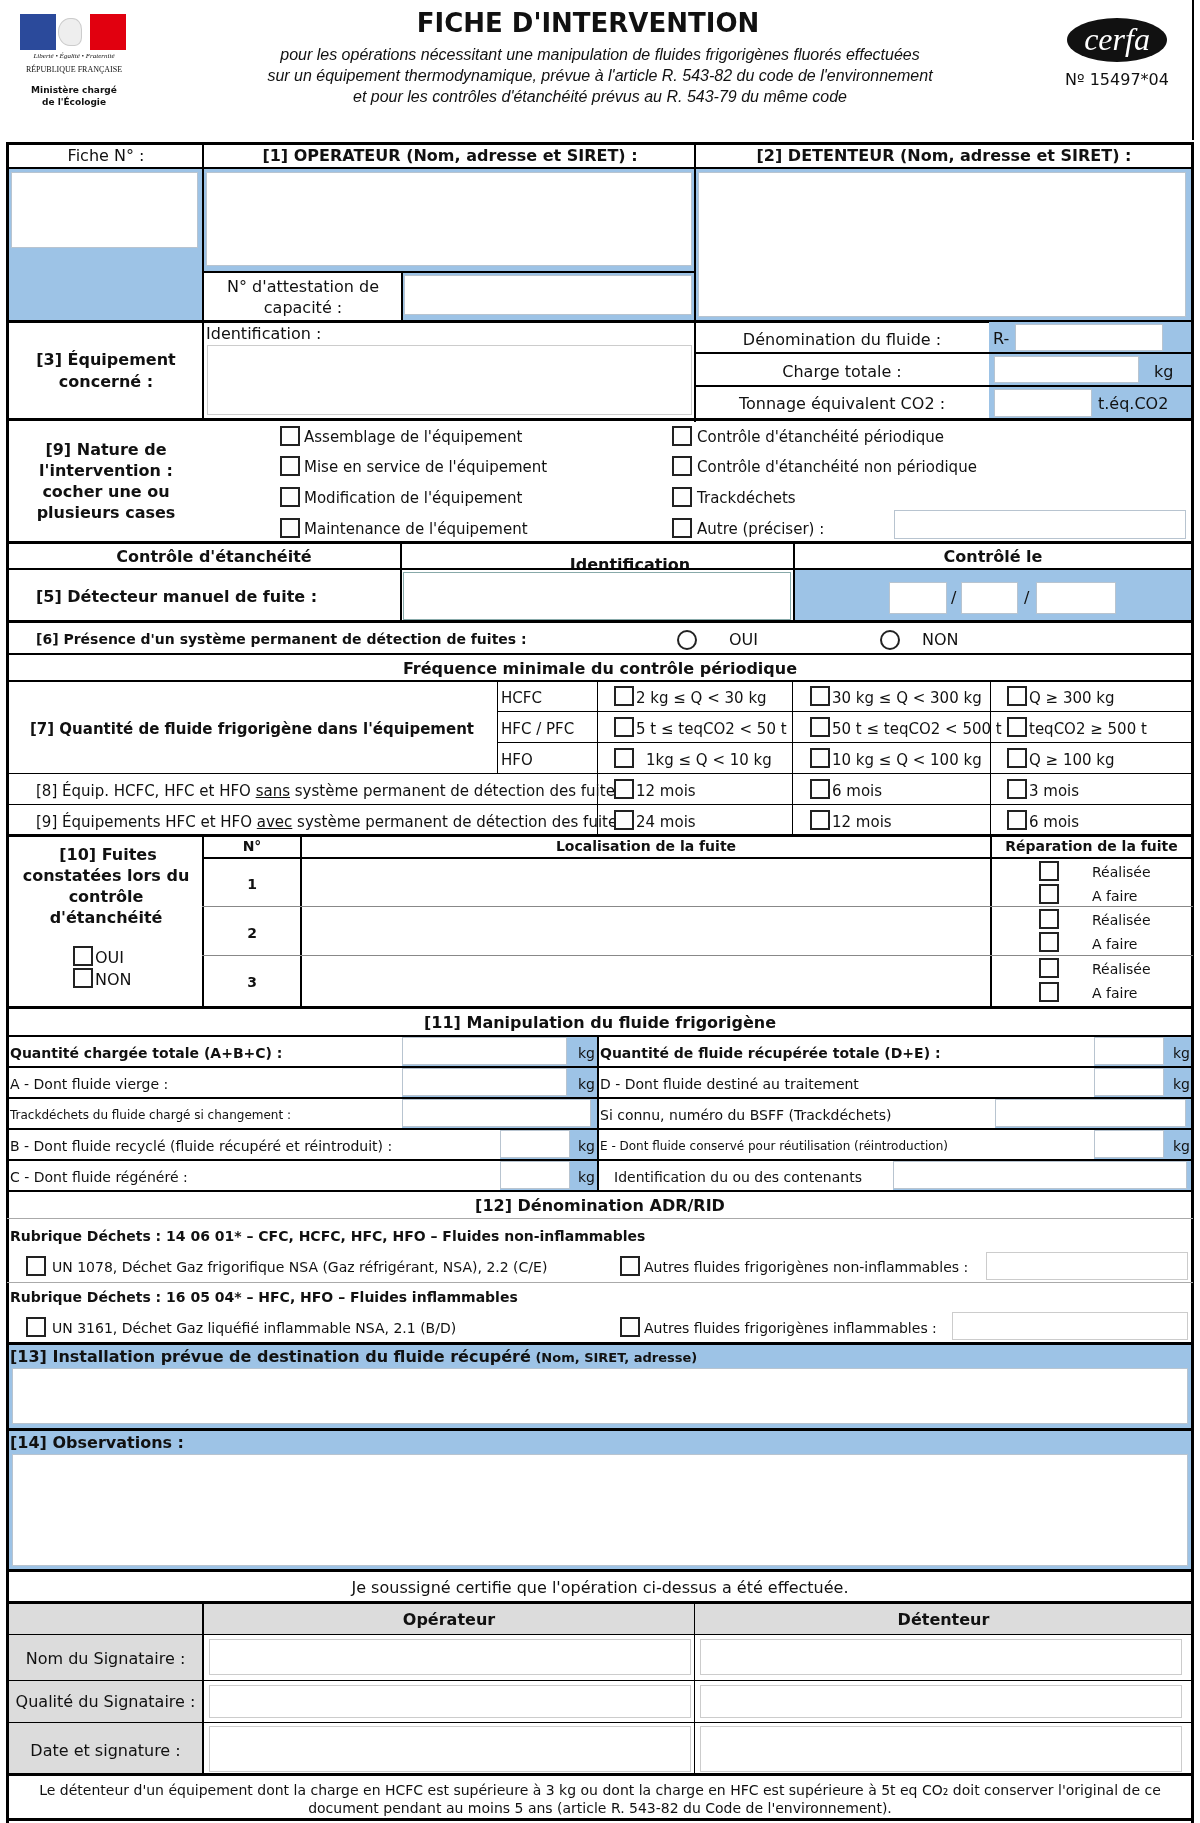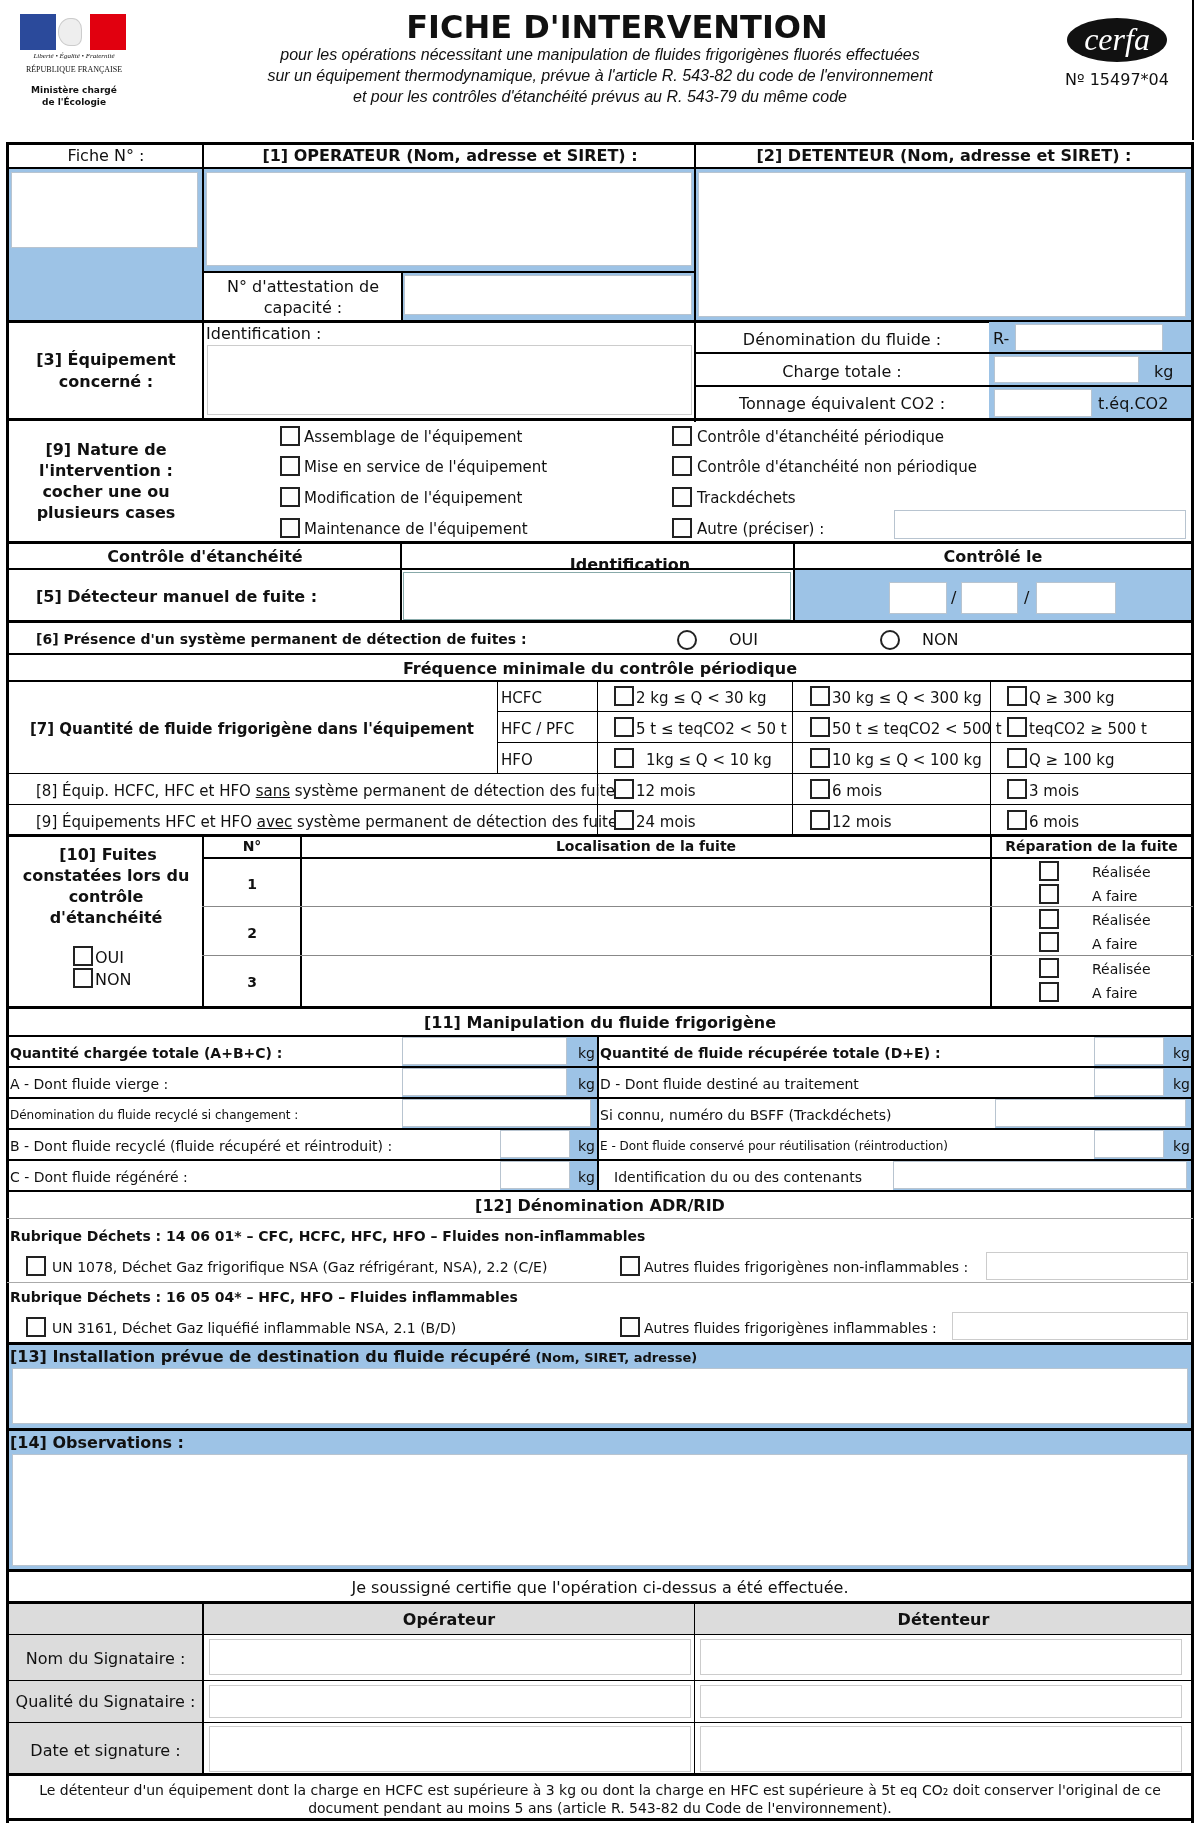--- a/index.html
+++ b/index.html
@@ -25,21 +25,21 @@
     <div class="abs" style="left:36px;top:0;width:34px;height:36px;background:#fff;"></div>
     <div class="abs" style="left:70px;top:0;width:36px;height:36px;background:#e1000f;"></div>
     <div class="abs" style="left:38px;top:4px;width:24px;height:28px;border-radius:50% 40% 30% 50%;background:#eee;border:1px solid #ccc;"></div>
   </div>
   <div class="t c" style="left:0;top:38px;width:112px;font-size:7px;font-style:italic;font-family:'Liberation Serif',serif;">Liberté • Égalité • Fraternité</div>
   <div class="t c" style="left:0;top:51px;width:112px;font-size:8px;font-family:'Liberation Serif',serif;">RÉPUBLIQUE FRANÇAISE</div>
   <div class="t c b" style="left:0;top:71px;width:112px;font-size:9px;">Ministère chargé</div>
   <div class="t c b" style="left:0;top:83px;width:112px;font-size:9px;">de l'Écologie</div>
 </div>
 
-<div class="t c b" style="left:317px;top:8px;width:600px;font-size:32px;">FICHE D'INTERVENTION</div>
+<div class="t c b" style="left:288px;top:8px;width:600px;font-size:26px;">FICHE D'INTERVENTION</div>
 <div class="t c" style="left:180px;top:46px;width:840px;font-size:16px;font-style:italic;font-family:'Liberation Sans',sans-serif;">pour les opérations nécessitant une manipulation de fluides frigorigènes fluorés effectuées</div>
 <div class="t c" style="left:180px;top:67px;width:840px;font-size:16px;font-style:italic;font-family:'Liberation Sans',sans-serif;">sur un équipement thermodynamique, prévue à l'article R. 543-82 du code de l'environnement</div>
 <div class="t c" style="left:180px;top:88px;width:840px;font-size:16px;font-style:italic;font-family:'Liberation Sans',sans-serif;">et pour les contrôles d'étanchéité prévus au R. 543-79 du même code</div>
 
 <div class="abs" style="left:1067px;top:18px;width:100px;height:44px;border-radius:50%;background:#111;color:#fff;text-align:center;">
   <span style="font-family:'Liberation Serif',serif;font-style:italic;font-size:32px;line-height:42px;">cerfa</span>
 </div>
 <div class="t c" style="left:1050px;top:70px;width:134px;font-size:16px;">Nº 15497*04</div>
 <div class="vl" style="left:1192px;top:0;height:140px;"></div>
 
@@ -108,21 +108,21 @@
 <div class="t s13" style="left:697px;top:428px;">Contrôle d'étanchéité périodique</div>
 <div class="cb" style="left:672px;top:456px;"></div>
 <div class="t s13" style="left:697px;top:458px;">Contrôle d'étanchéité non périodique</div>
 <div class="cb" style="left:672px;top:487px;"></div>
 <div class="t s13" style="left:697px;top:489px;">Trackdéchets</div>
 <div class="cb" style="left:672px;top:518px;"></div>
 <div class="t s13" style="left:697px;top:520px;">Autre (préciser) :</div>
 <div class="inp" style="left:894px;top:510px;width:292px;height:29px;"></div>
 
 <div class="hl" style="top:541px;height:3px;"></div>
-<div class="t c s16 b" style="left:9px;top:547px;width:392px;">Contrôle d'étanchéité</div>
+<div class="t c s16 b" style="left:18px;top:547px;width:392px;">Contrôle d'étanchéité</div>
 <div class="t c s16 b" style="left:402px;top:555px;width:456px;">Identification</div>
 <div class="t c s16 b" style="left:795px;top:547px;width:396px;">Contrôlé le</div>
 <div class="hl" style="top:568px;height:2px;"></div>
 <div class="vl" style="left:400px;top:543px;height:79px;"></div>
 <div class="vl" style="left:793px;top:543px;height:79px;"></div>
 <div class="t s16 b" style="left:36px;top:587px;">[5] Détecteur manuel de fuite :</div>
 <div class="inp" style="left:403px;top:572px;width:388px;height:48px;border-color:#8aa;"></div>
 <div class="abs blue" style="left:795px;top:570px;width:396px;height:51px;"></div>
 <div class="inp" style="left:889px;top:582px;width:58px;height:32px;"></div>
 <div class="t s16" style="left:951px;top:588px;">/</div>
@@ -260,21 +260,21 @@
   <div class="inp" style="left:402px;top:1037px;width:165px;height:28px;"></div>
   <div class="t s14" style="left:578px;top:1045px;">kg</div>
 </div>
 <div>
   <div class="t s14" style="left:10px;top:1076px;">A - Dont fluide vierge :</div>
   <div class="abs blue" style="left:402px;top:1068px;width:195px;height:29px;"></div>
   <div class="inp" style="left:402px;top:1068px;width:165px;height:28px;"></div>
   <div class="t s14" style="left:578px;top:1076px;">kg</div>
 </div>
 <div>
-  <div class="t s12" style="left:10px;top:1108px;">Dénomination du fluide recyclé si changement :</div>
+  <div class="t s12" style="left:10px;top:1108px;">Trackdéchets du fluide chargé si changement :</div>
   <div class="abs blue" style="left:402px;top:1099px;width:195px;height:29px;"></div>
   <div class="inp" style="left:402px;top:1099px;width:189px;height:28px;"></div>
 </div>
 <div>
   <div class="t s14" style="left:10px;top:1138px;">B - Dont fluide recyclé (fluide récupéré et réintroduit) :</div>
   <div class="abs blue" style="left:500px;top:1130px;width:97px;height:29px;"></div>
   <div class="inp" style="left:500px;top:1130px;width:70px;height:28px;"></div>
   <div class="t s14" style="left:578px;top:1138px;">kg</div>
 </div>
 <div>

